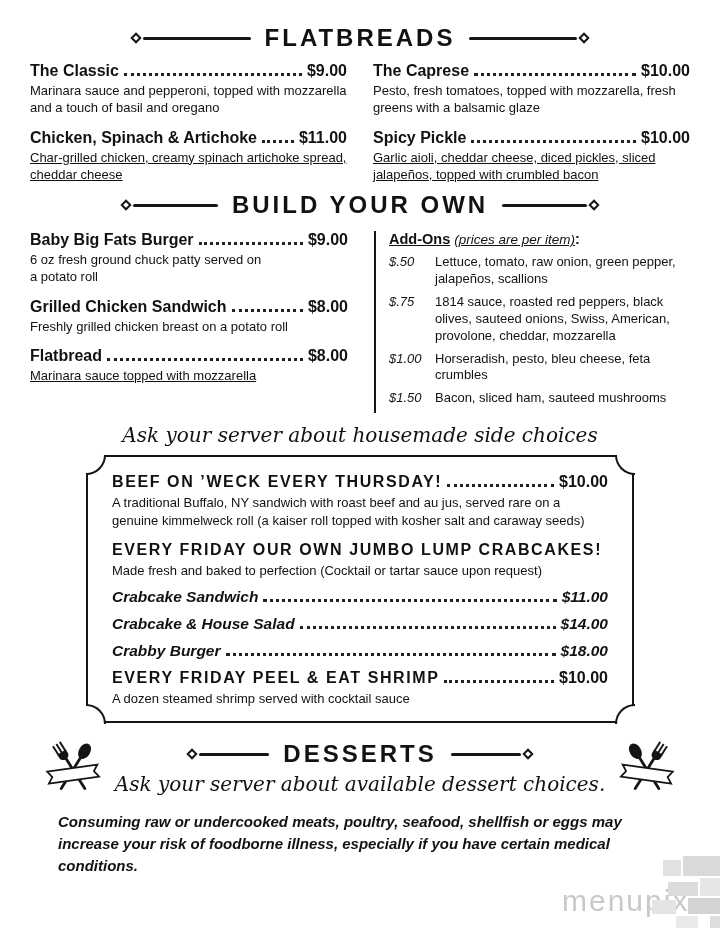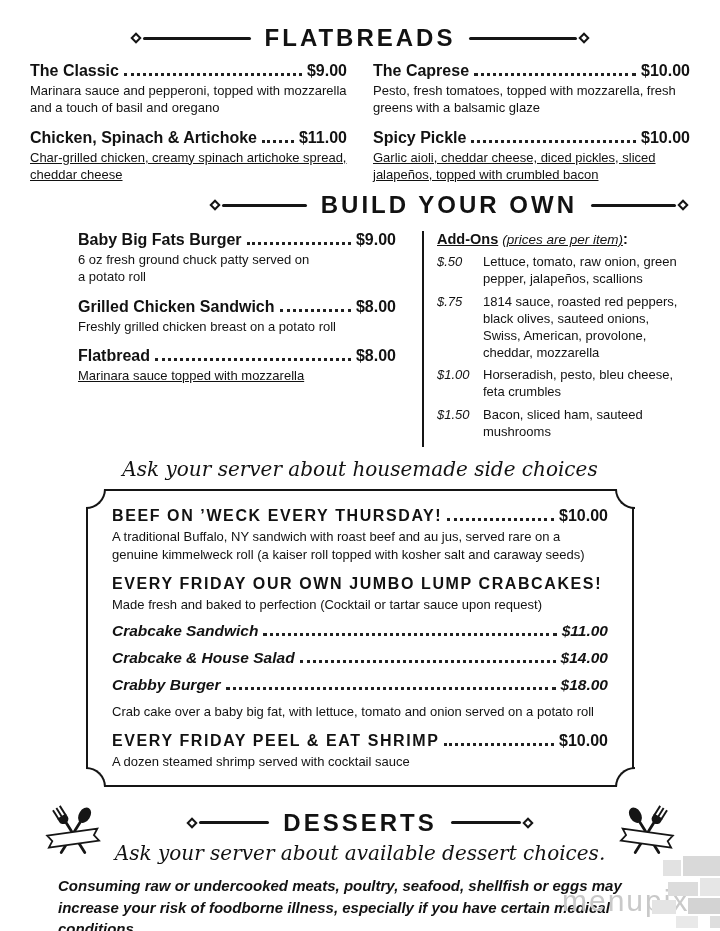--- a/index.html
+++ b/index.html
@@ -21,22 +21,22 @@
   .item-name { white-space:nowrap; }
   .leader { flex:1 1 auto; min-width:12px; border-bottom:3px dotted #222; margin:0 5px 4px; }
   .price { white-space:nowrap; }
   .item-desc { font-size:13px; line-height:1.33; margin:2px 0 12px; }
   .item-desc.last { margin-bottom:0;text-decoration:underline; }
   .w230 { max-width:232px; }
 
   .flat-grid { margin-top:10px; margin-bottom:8px; }
 
   
-  .byo-header { margin:6px auto 12px;justify-content:flex-end; }
-  .byo-grid .col-left { flex:0 0 318px;margin-left:48px; }
+  .byo-header { margin:6px auto 12px; }
+  .byo-grid .col-left { flex:0 0 318px; }
   .addons { border-left:2px solid #151515; padding-left:13px; }
   .addon-head { font-size:14.5px; margin-bottom:7px; }
   .addon-title { font-weight:bold; text-decoration:underline; }
   .addon-note { font-style:italic; font-size:13.5px; text-decoration:underline; margin-left:4px; }
   .addon-suffix { font-weight:bold; }
   .addon-row { display:flex; font-size:13px; line-height:1.3; margin-bottom:6px; }
   .addon-price { flex:0 0 46px; font-style:italic; }
   .addon-text { flex:1; }
 
   
@@ -51,21 +51,21 @@
   .c-bl { bottom:-2.5px; left:-2.5px; border-right:2.5px solid #151515; border-top:2.5px solid #151515; border-top-right-radius:100%; }
   .c-br { bottom:-2.5px; right:-2.5px; border-left:2.5px solid #151515; border-top:2.5px solid #151515; border-top-left-radius:100%; }
   .disp { font-weight:bold; font-size:16px; letter-spacing:1.6px; white-space:nowrap; }
   .box-desc { font-size:13px; line-height:1.35; margin:3px 0 12px; }
   .box-desc.tight { margin-bottom:8px; }
   .box-desc.last { margin-bottom:2px; }
   .box-sub .item-row { font-size:15.5px; margin-bottom:9px;font-style:italic; }
   .crab-head { margin-bottom:2px; }
 
   
-  .desserts-wrap { display:flex; align-items:flex-end; justify-content:center; gap:14px; margin-top:12px; }
+  .desserts-wrap { display:flex; align-items:center; justify-content:center; gap:14px; margin-top:12px; }
   .utensil { width:56px; height:66px; flex:0 0 auto; }
   .utensil svg { width:100%; height:100%; }
   .utensil.right { transform:scaleX(-1); }
   .desserts-center { display:flex; flex-direction:column; align-items:center; gap:4px; }
 
   
   .disclaimer { font-weight:bold; font-style:italic; font-size:15px; line-height:1.45; text-align:left; width:604px; margin:10px auto 0; }
   .watermark { position:absolute; left:562px; top:884px; font-size:30px; letter-spacing:2px; color:#c9c9c9; }
   .px { position:absolute; display:block; }
 </style>
@@ -210,21 +210,20 @@
           <span class="item-name">Crabcake &amp; House Salad</span>
           <span class="leader"></span>
           <span class="price">$14.00</span>
         </div>
         <div class="item-row">
           <span class="item-name">Crabby Burger</span>
           <span class="leader"></span>
           <span class="price">$18.00</span>
         </div>
       </div>
-      <p class="box-desc">Crab cake over a baby big fat, with lettuce, tomato and onion served on a potato roll</p>
     </div>
 
     <div class="box-item">
       <div class="item-row">
         <span class="disp">EVERY FRIDAY PEEL &amp; EAT SHRIMP</span>
         <span class="leader"></span>
         <span class="price">$10.00</span>
       </div>
       <p class="box-desc last">A dozen steamed shrimp served with cocktail sauce</p>
     </div>

